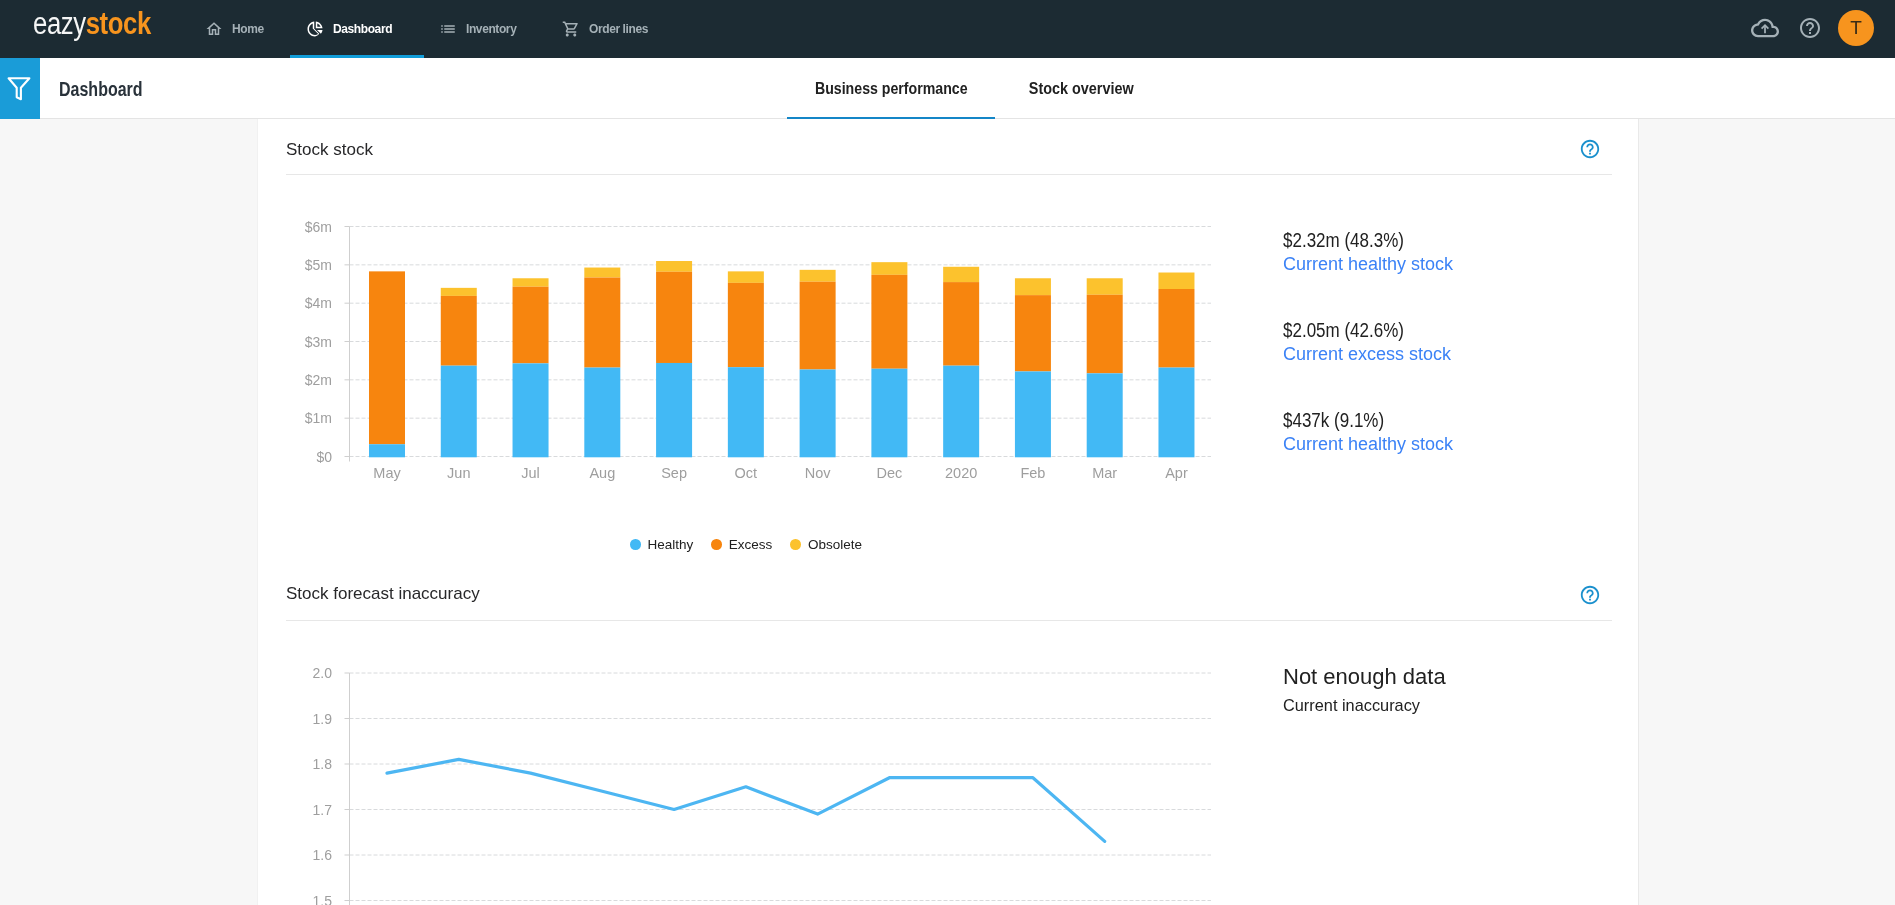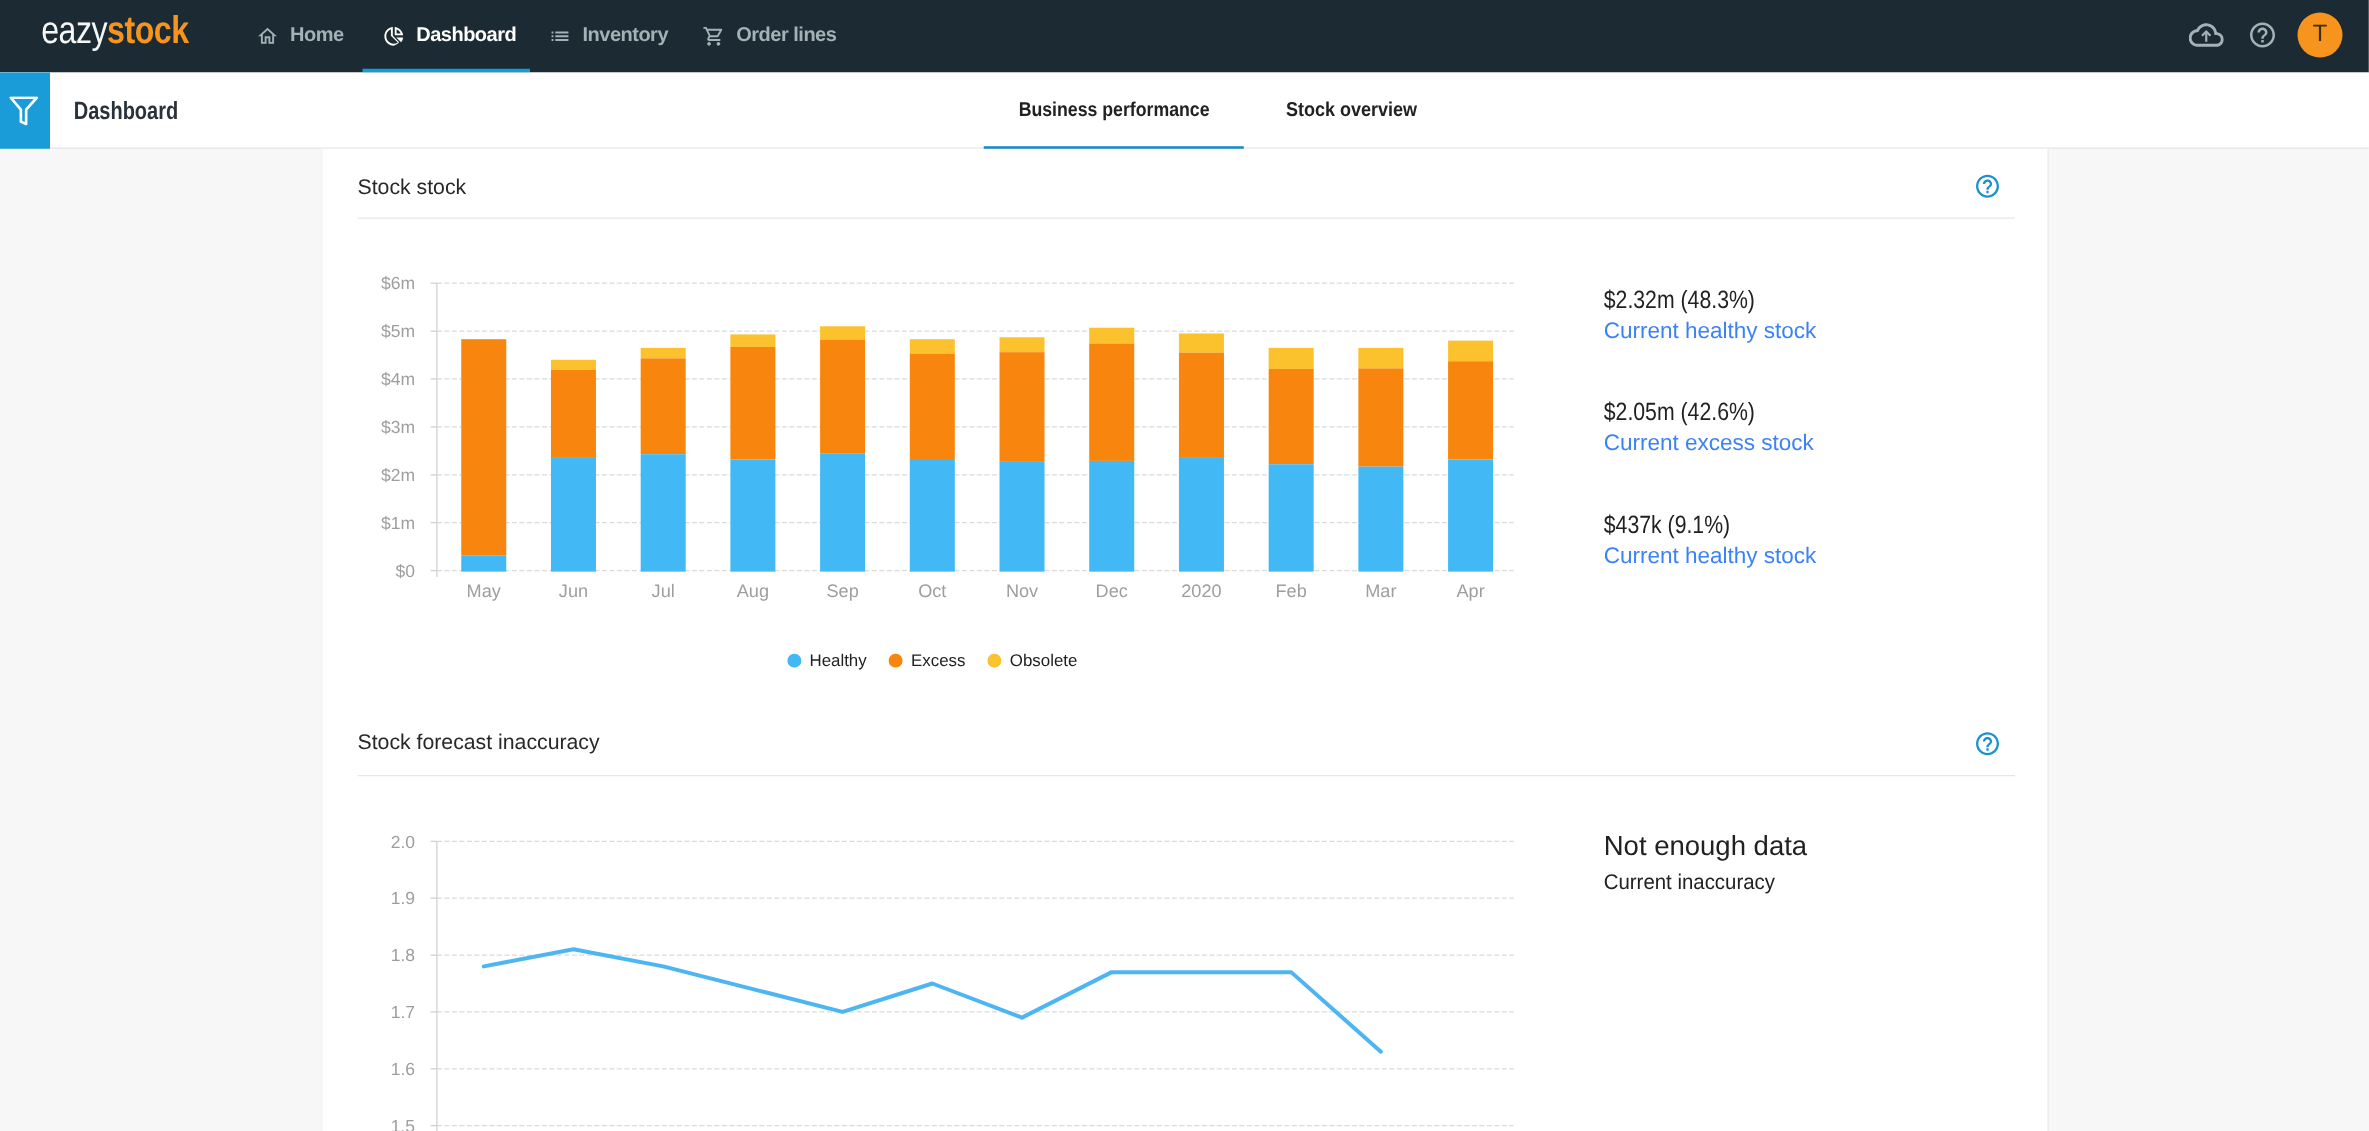--- a/index.html
+++ b/index.html
@@ -7,21 +7,21 @@
     font-family:"Liberation Sans", sans-serif; }
   .abs { position:absolute; }
 
   
   #nav { position:absolute; left:0; top:0; width:1895px; height:58px; background:#1c2b33; }
   .logo { position:absolute; left:33px; top:6px; font-size:31px; letter-spacing:-0.5px;
     transform:scaleX(0.83); transform-origin:left top; }
   .logo .ez { color:#f5f6f6; font-weight:400; }
   .logo .st { color:#f7941e; font-weight:700; }
   .navitem { position:absolute; top:0; height:58px; display:flex; align-items:center;
-    color:#a5b1b7; font-size:16px; font-weight:700; letter-spacing:-0.4px; }
+    color:#a5b1b7; font-size:12px; font-weight:700; letter-spacing:-0.4px; }
   .navitem svg { margin-right:9px; }
   .navitem.active { color:#ffffff; }
   #navunderline { position:absolute; left:290px; top:55px; width:134px; height:3px; background:#119dd9; }
 
   
   #bar2 { position:absolute; left:0; top:58px; width:1895px; height:61px; background:#ffffff;
     border-bottom:1px solid #e4e4e4; }
   #filterbox { position:absolute; left:0; top:0; width:40px; height:61px; background:#1a9cd8; }
   #pgtitle { position:absolute; left:59px; top:20px; font-size:20px; font-weight:700; color:#29323a;
     transform:scaleX(0.8); transform-origin:left center; }
@@ -35,21 +35,21 @@
   
   #card { position:absolute; left:257px; top:119px; width:1382px; height:786px; background:#ffffff;
     border-left:1px solid #f1f1f1; border-right:1px solid #e9e9e9; }
   #card > * { margin-left:0; }
   .sechead { position:absolute; left:28px; font-size:17px; color:#28282a; }
   .divider { position:absolute; left:28px; width:1326px; height:1px; background:#e7e7e7; }
   .stat-val { position:absolute; left:1025px; font-size:20px; color:#212121;
     transform:scaleX(0.85); transform-origin:left top; }
   .stat-cap { position:absolute; left:1025px; font-size:18px; color:#3b82f6; }
 
-  .legend { position:absolute; left:5px; top:402px; width:966px; display:flex; justify-content:center; gap:0; }
+  .legend { position:absolute; left:5px; top:418px; width:966px; display:flex; justify-content:center; gap:0; }
   .legitem { display:flex; align-items:center; font-size:13.5px; color:#212121; margin:0 9px; }
   .dot { width:10.5px; height:10.5px; border-radius:50%; margin-right:7px; }
 
   #notenough { position:absolute; left:1025px; top:545px; font-size:22px; color:#212121; }
   #curinacc  { position:absolute; left:1025px; top:577px; font-size:17px; color:#212121;
     transform:scaleX(0.96); transform-origin:left top; }
 </style>
 </head>
 <body>
 

